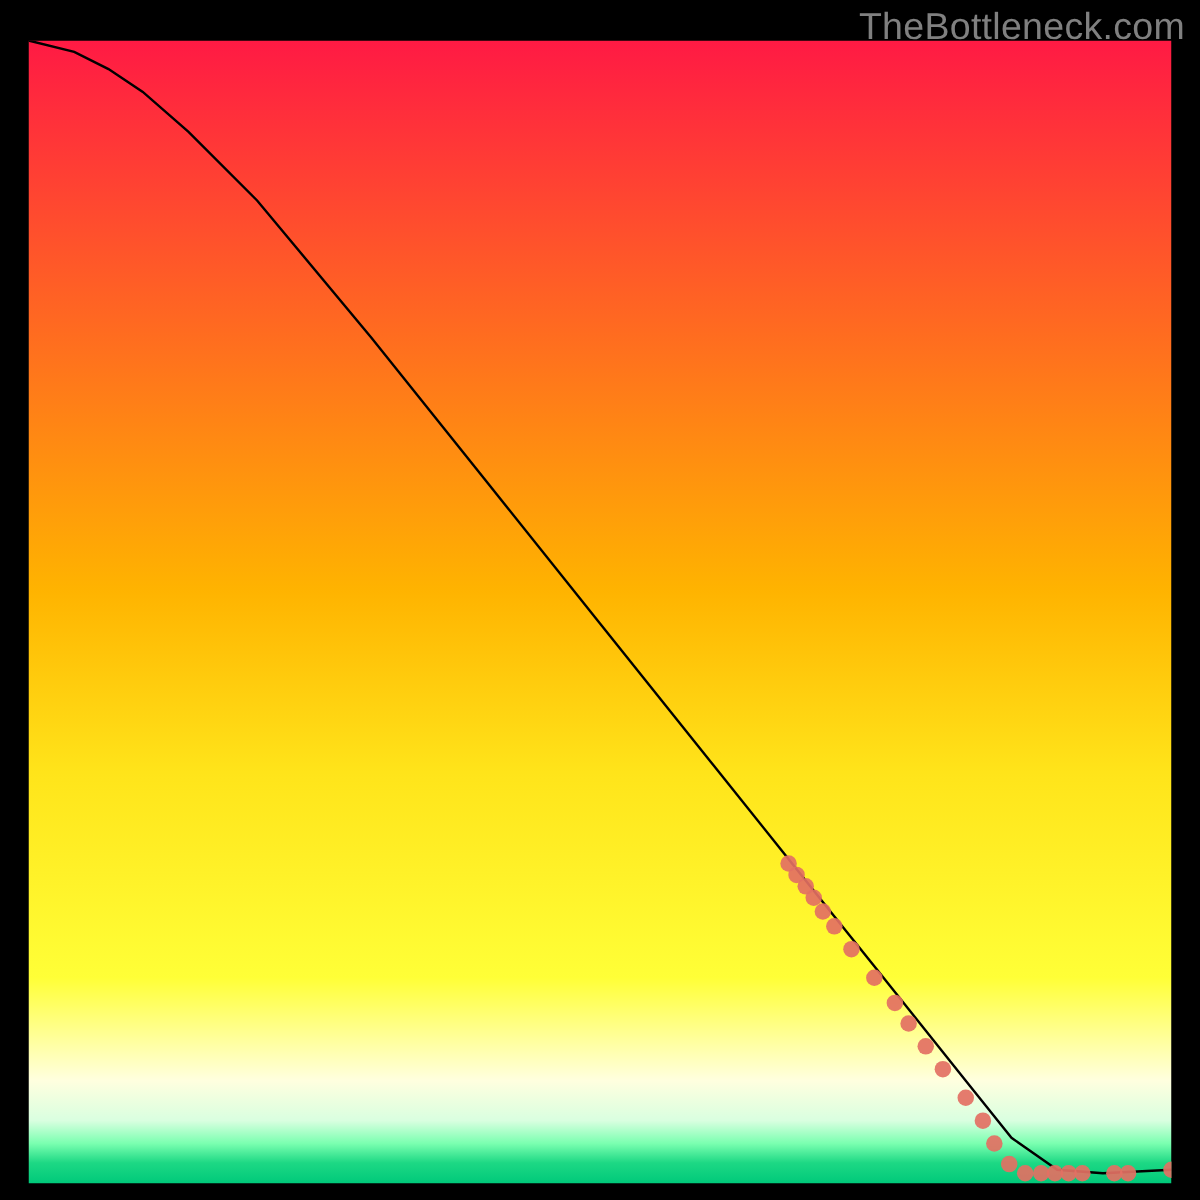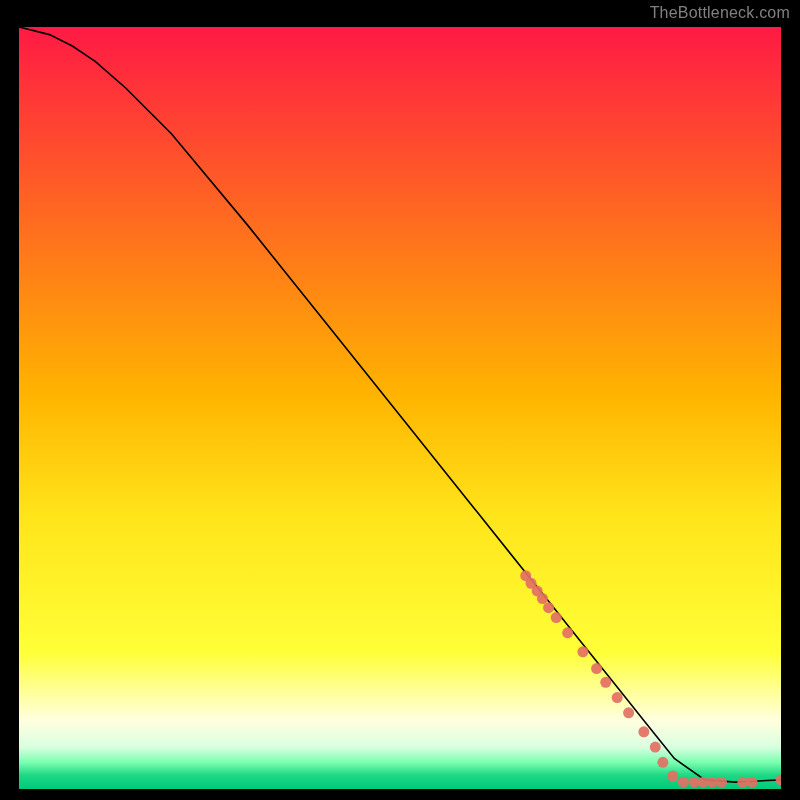--- a/index.html
+++ b/index.html
@@ -15,21 +15,21 @@
     position: relative;
     width: 800px;
     height: 800px;
     background: #000;
   }
   .attribution {
     position: absolute;
     top: 4px;
     right: 10px;
     color: #808080;
-    font-size: 16px;
+    font-size: 25px;
     letter-spacing: 0.2px;
     font-weight: 400;
   }
   svg.plot {
     position: absolute;
     left: 19px;
     top: 27px;
     width: 762px;
     height: 762px;
     display: block;

